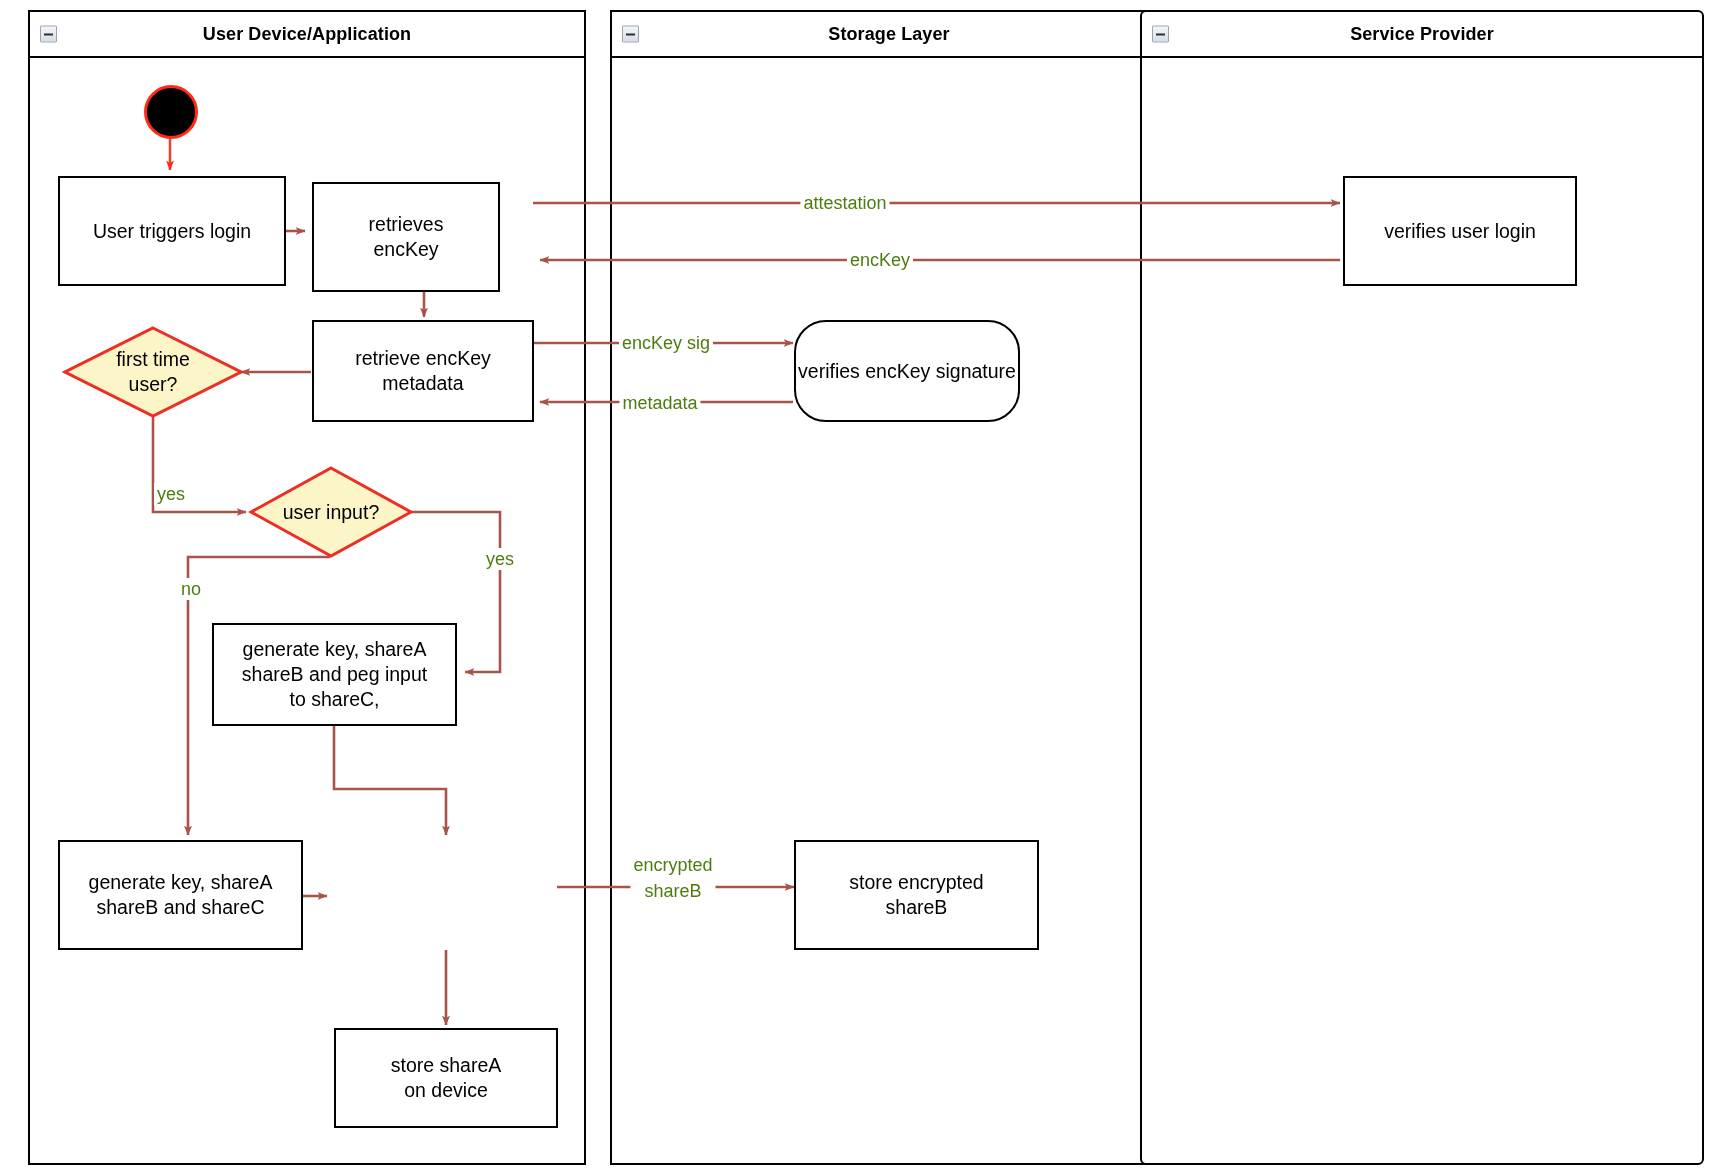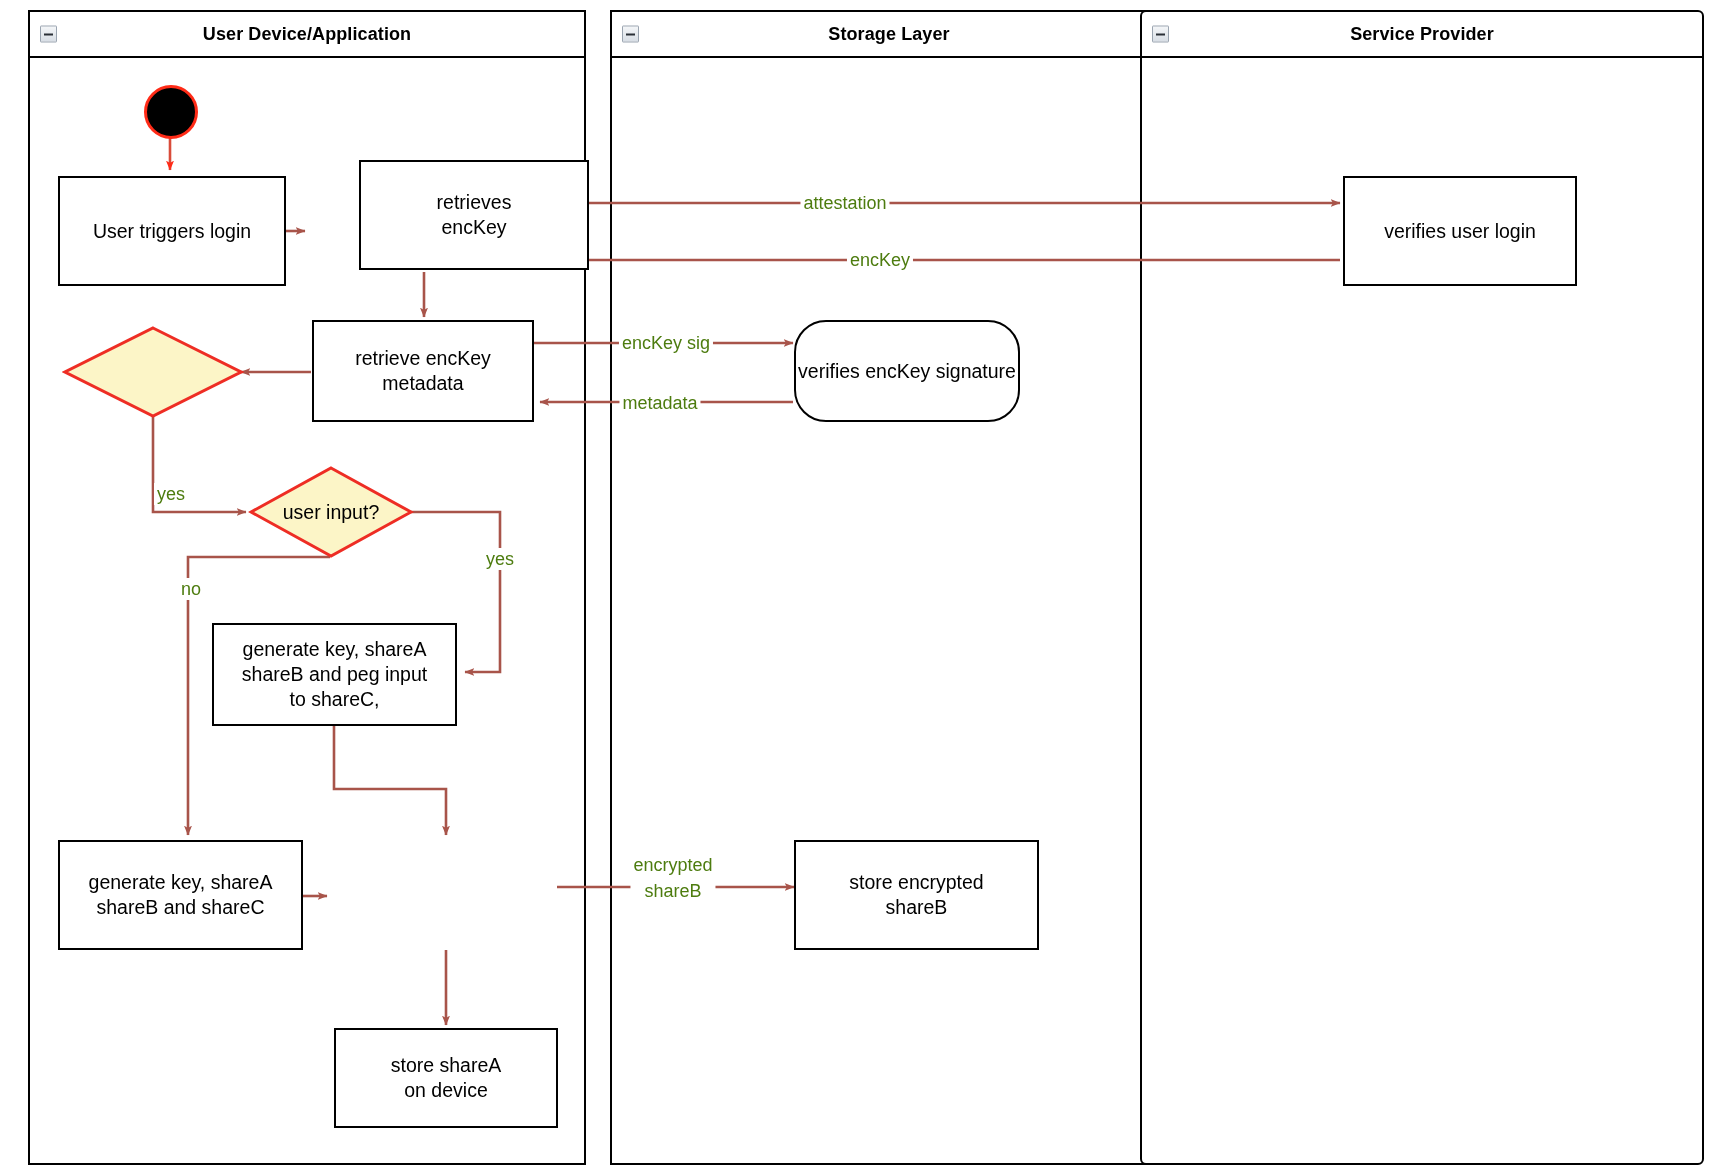--- a/index.html
+++ b/index.html
@@ -175,34 +175,36 @@
       <path d="M446,950 L446,1025" marker-end="url(#ah)"></path>
     </g>
   </svg>
 
   <div class="start-node" style="left:144px;top:85px;width:54px;height:54px;"></div>
 
   <div class="node box" style="left:58px;top:176px;width:228px;height:110px;">
     <span class="txt">User triggers login</span>
   </div>
 
-  <div class="node box" style="left:312px;top:160px;width:230px;height:110px;margin-left:47px;">
+  <div class="node box" style="left:312px;top:182px;width:188px;height:110px;">
     <span class="txt">retrieves
 encKey</span>
   </div>
 
   <div class="node box" style="left:312px;top:320px;width:222px;height:102px;">
     <span class="txt">retrieve encKey
 metadata</span>
   </div>
 
   <div class="diamond-wrap" style="left:62px;top:325px;width:182px;height:94px;">
     <svg width="182" height="94" viewBox="0 0 182 94" xmlns="http://www.w3.org/2000/svg">
       <polygon points="91,3 179,47 91,91 3,47" fill="#fcf5c7" stroke="#ee2d24" stroke-width="3"></polygon>
     </svg>
+    <div class="diamond-label">first time
+user?</div>
   </div>
 
   <div class="diamond-wrap" style="left:248px;top:465px;width:166px;height:94px;">
     <svg width="166" height="94" viewBox="0 0 166 94" xmlns="http://www.w3.org/2000/svg">
       <polygon points="83,3 163,47 83,91 3,47" fill="#fcf5c7" stroke="#ee2d24" stroke-width="3"></polygon>
     </svg>
     <div class="diamond-label">user input?</div>
   </div>
 
   <div class="node box" style="left:212px;top:623px;width:245px;height:103px;">

